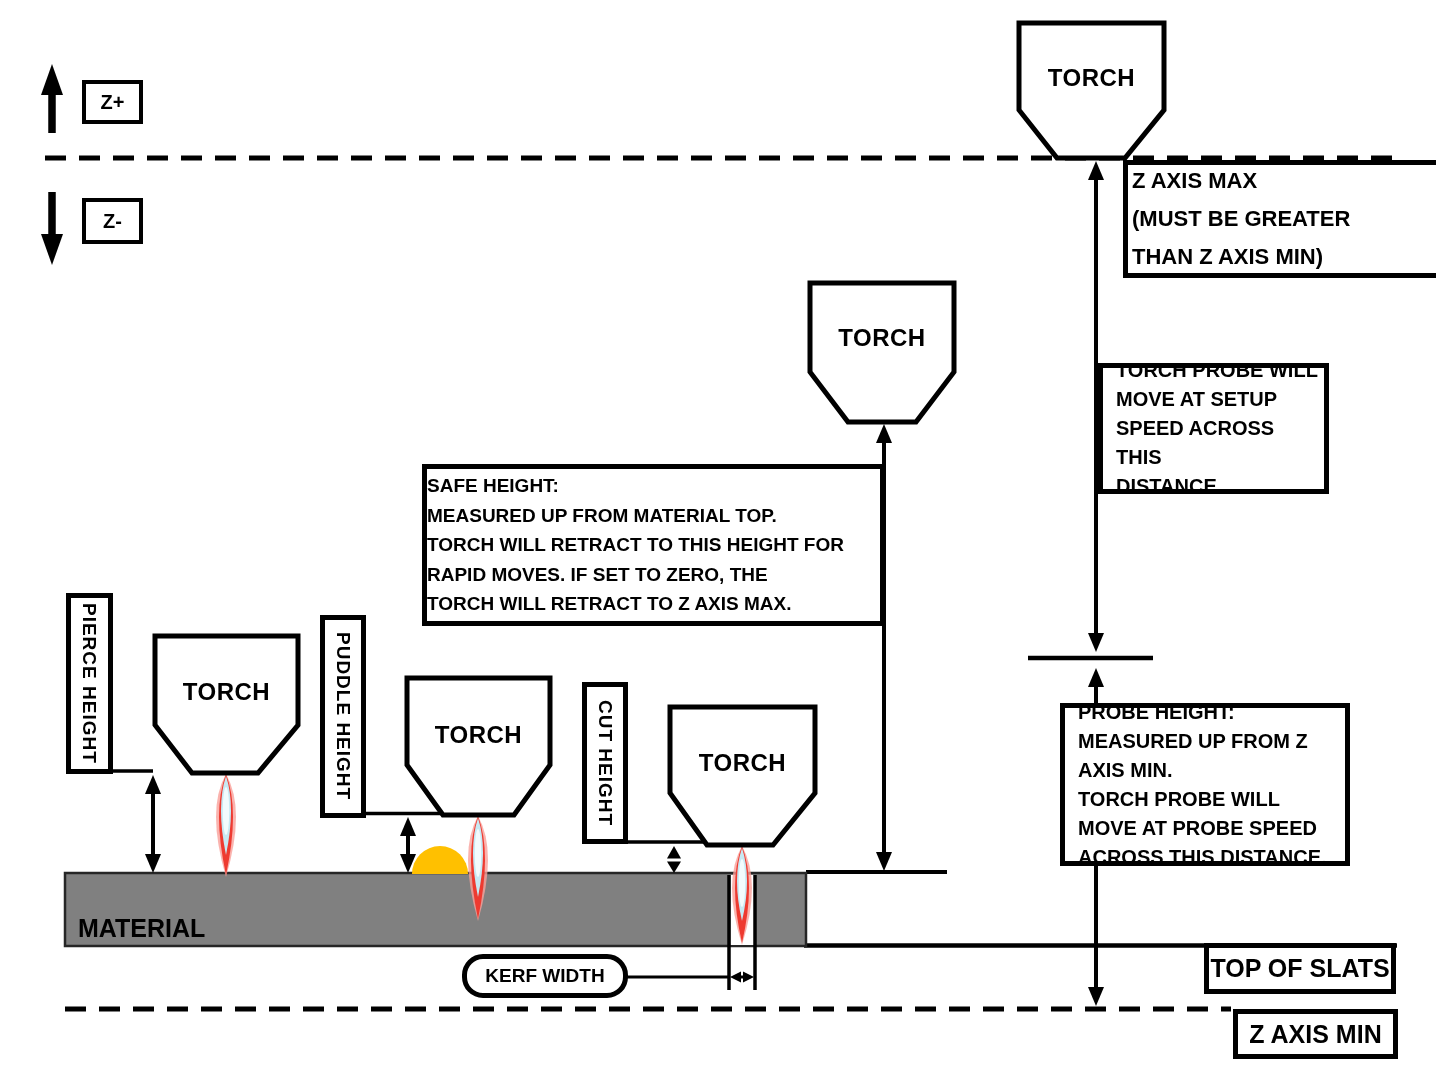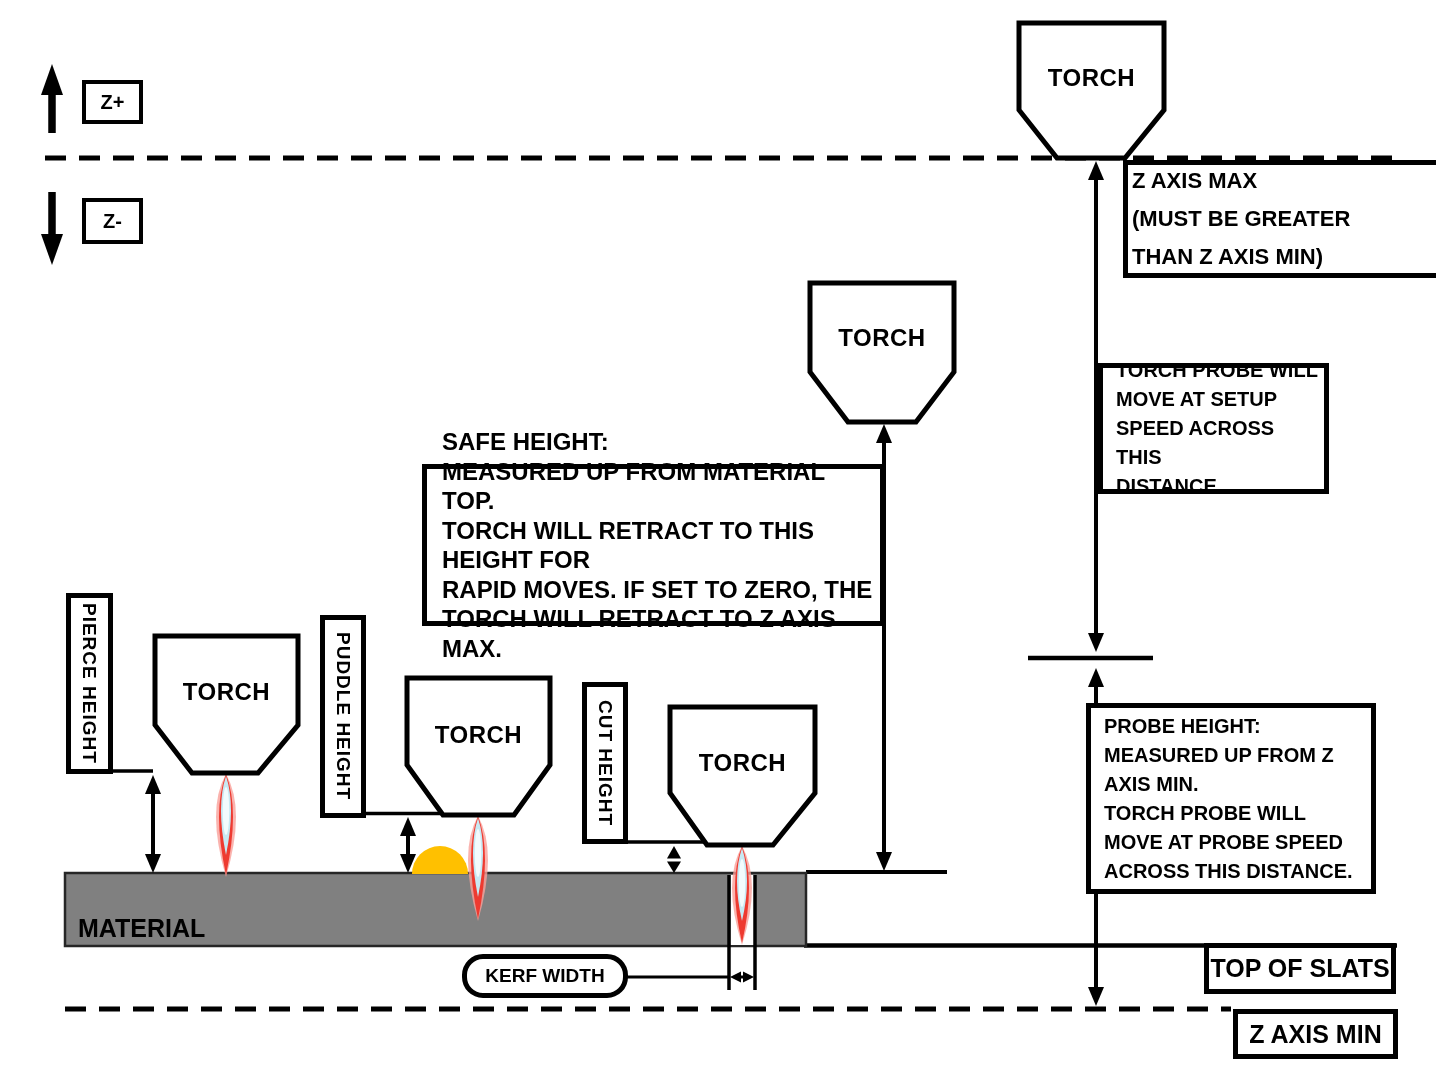--- a/index.html
+++ b/index.html
@@ -166,28 +166,28 @@
 
   <div class="box left f22" style="left:1123px;top:140px;width:321px;height:118px;padding-left:4px;line-height:38px;">Z AXIS MAX
 (MUST BE GREATER
 THAN Z AXIS MIN)</div>
 
   <div class="box left f20" style="left:1098px;top:343px;width:231px;height:131px;padding-left:13px;">TORCH PROBE WILL
 MOVE AT SETUP
 SPEED ACROSS THIS
 DISTANCE.</div>
 
-  <div class="box left f20" style="left:1086px;top:683px;width:290px;height:191px;padding-left:13px;">PROBE HEIGHT:
+  <div class="box left f20" style="left:1060px;top:683px;width:290px;height:163px;padding-left:13px;">PROBE HEIGHT:
 MEASURED UP FROM Z
 AXIS MIN.
 TORCH PROBE WILL
 MOVE AT PROBE SPEED
 ACROSS THIS DISTANCE.</div>
 
-  <div class="box left" style="left:422px;top:444px;width:463px;height:162px;padding-left:15px;font-size:24px;line-height:29.5px;">SAFE HEIGHT:
+  <div class="box left" style="left:422px;top:444px;width:463px;height:162px;font-size:19px;line-height:29.5px;">SAFE HEIGHT:
 MEASURED UP FROM MATERIAL TOP.
 TORCH WILL RETRACT TO THIS HEIGHT FOR
 RAPID MOVES.  IF SET TO ZERO, THE
 TORCH WILL RETRACT TO Z AXIS MAX.</div>
 
   <div class="box vbox f19" style="left:66px;top:573px;width:47px;height:181px;">PIERCE HEIGHT</div>
   <div class="box vbox f19" style="left:320px;top:595px;width:46px;height:203px;">PUDDLE HEIGHT</div>
   <div class="box vbox f19" style="left:582px;top:662px;width:46px;height:162px;">CUT HEIGHT</div>
 
   <div class="box center f19" style="left:462px;top:934px;width:166px;height:44px;border-radius:21px;">KERF WIDTH</div>

